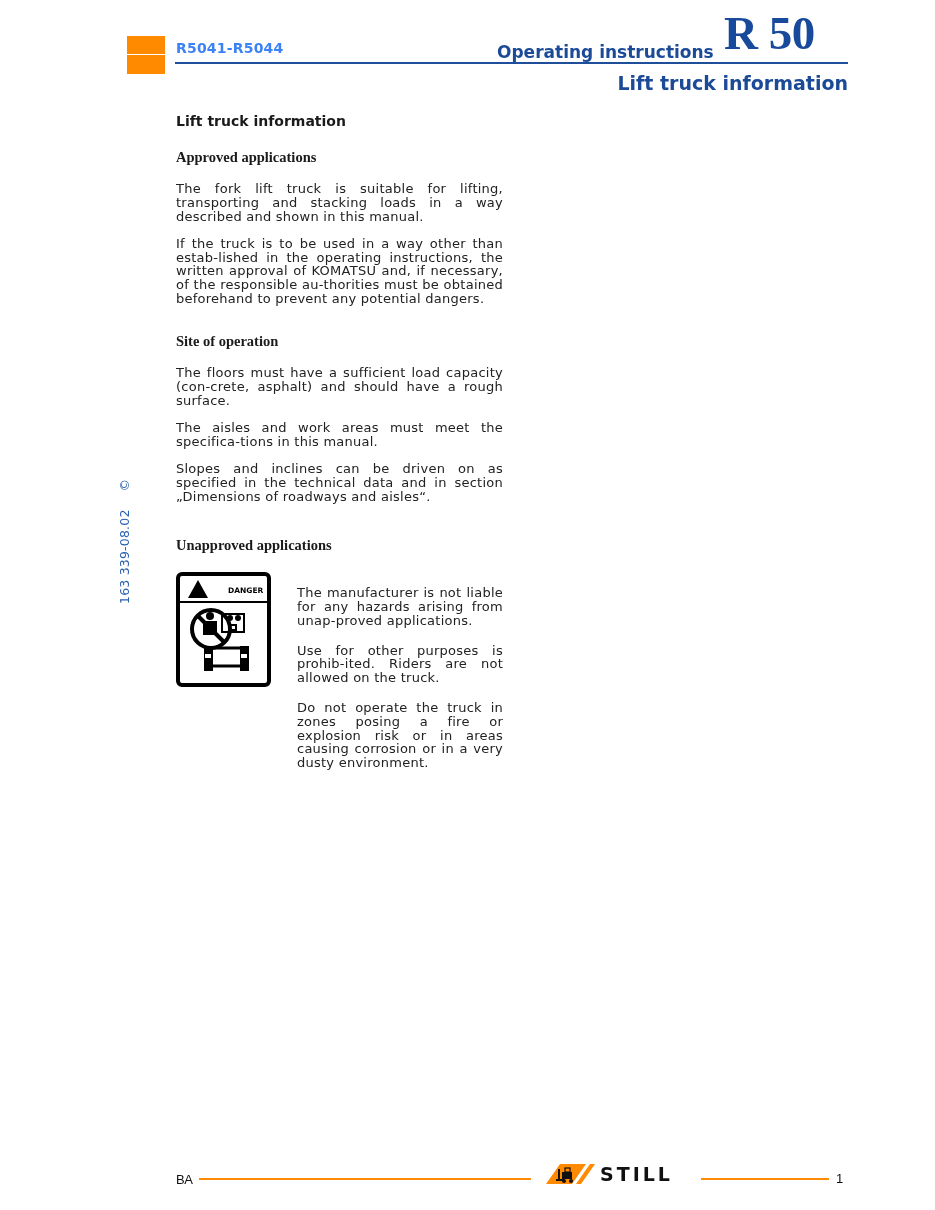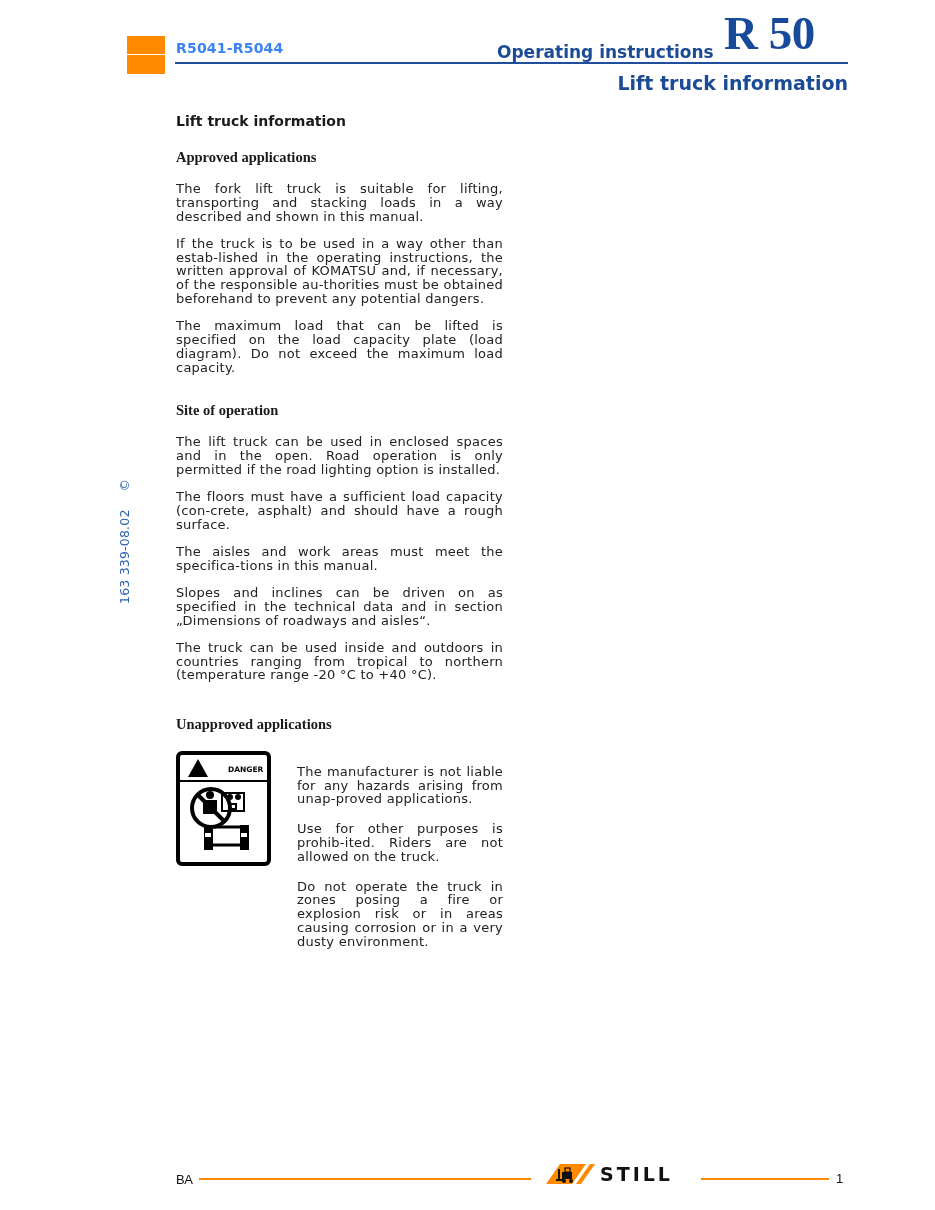--- a/index.html
+++ b/index.html
@@ -62,31 +62,28 @@
   <span>163 339-08.02</span><span class="copy">©</span>
 </div>
 
 <div class="content">
   <div class="h-page">Lift truck information</div>
 
   <div>
     <div class="h-section">Approved applications</div>
     <p class="para">The fork lift truck is suitable for lifting, transporting and stacking loads in a way described and shown in this manual.</p>
     <p class="para">If the truck is to be used in a way other than estab-lished in the operating instructions, the written approval of KOMATSU and, if necessary, of the responsible au-thorities must be obtained beforehand to prevent any potential dangers.</p>
-    <p class="para">The maximum load that can be lifted is specified on the load capacity plate (load diagram). Do not exceed the maximum load capacity.</p>
   </div>
   <div class="gap-section"></div>
 
   <div>
     <div class="h-section">Site of operation</div>
-    <p class="para">The lift truck can be used in enclosed spaces and in the open. Road operation is only permitted if the road lighting option is installed.</p>
     <p class="para">The floors must have a sufficient load capacity (con-crete, asphalt) and should have a rough surface.</p>
     <p class="para">The aisles and work areas must meet the specifica-tions in this manual.</p>
     <p class="para">Slopes and inclines can be driven on as specified in the technical data and in section „Dimensions of roadways and aisles“.</p>
-    <p class="para">The truck can be used inside and outdoors in countries ranging from tropical to northern (temperature range -20 °C to +40 °C).</p>
   </div>
   <div class="gap-section" style="height:20px"></div>
 
   <div>
     <div class="h-section">Unapproved applications</div>
     <div class="warning-row">
       <svg class="warn-sign" viewBox="0 0 95 115">
         <rect x="2" y="2" width="91" height="111" rx="4" fill="#fff" stroke="#000" stroke-width="4"></rect>
         <line x1="2" y1="30" x2="93" y2="30" stroke="#000" stroke-width="2"></line>
         <polygon points="12,26 22,8 32,26" fill="#000"></polygon>

